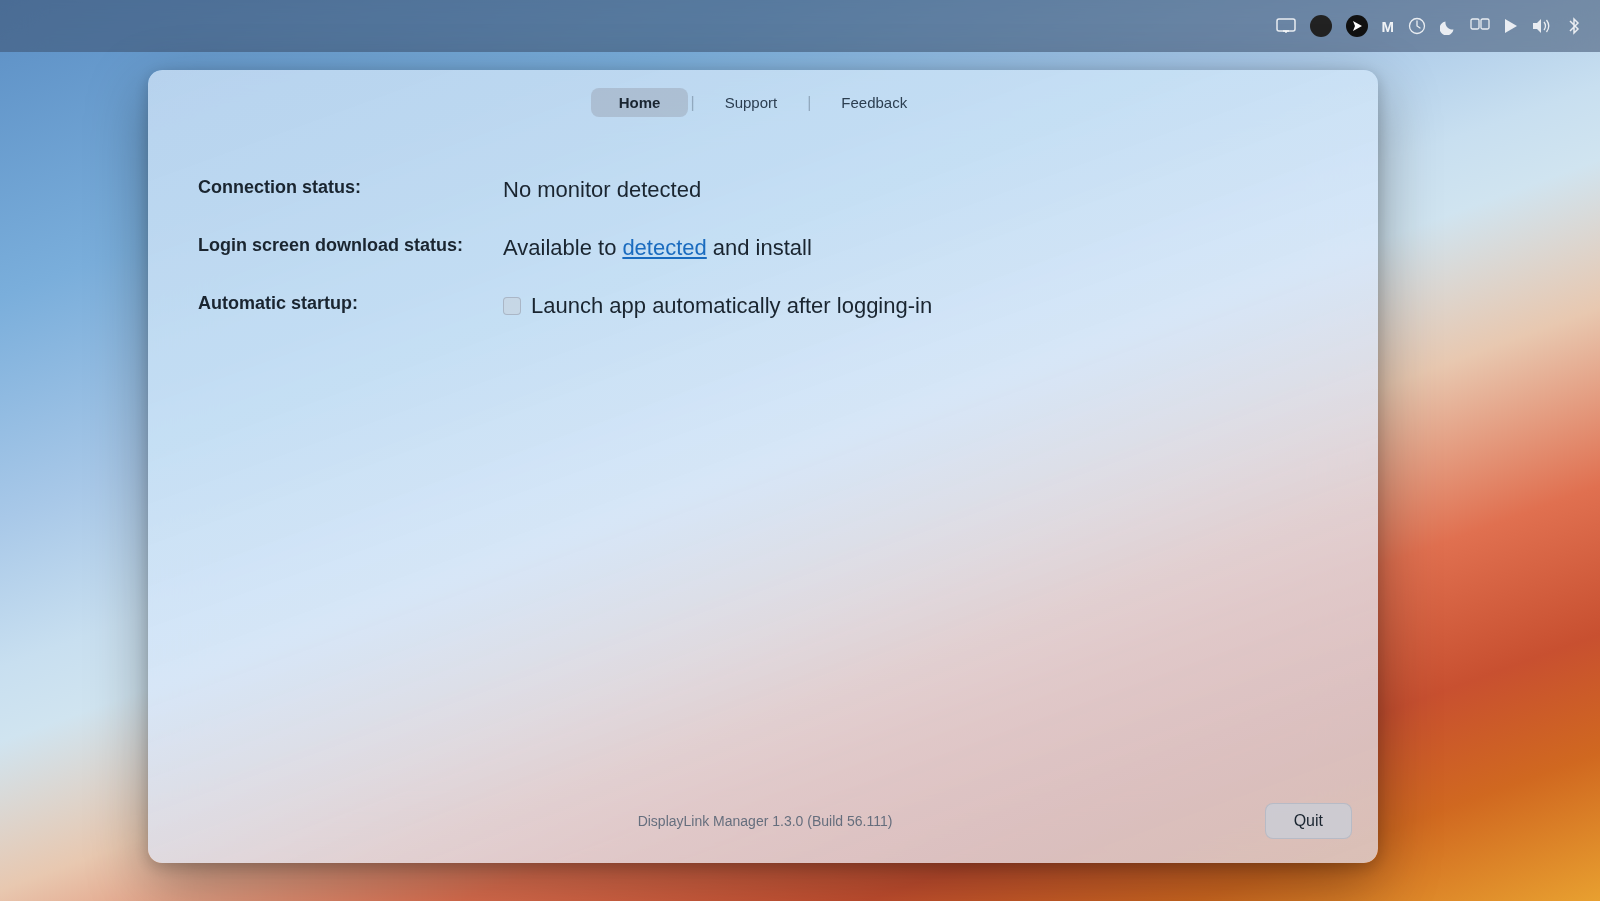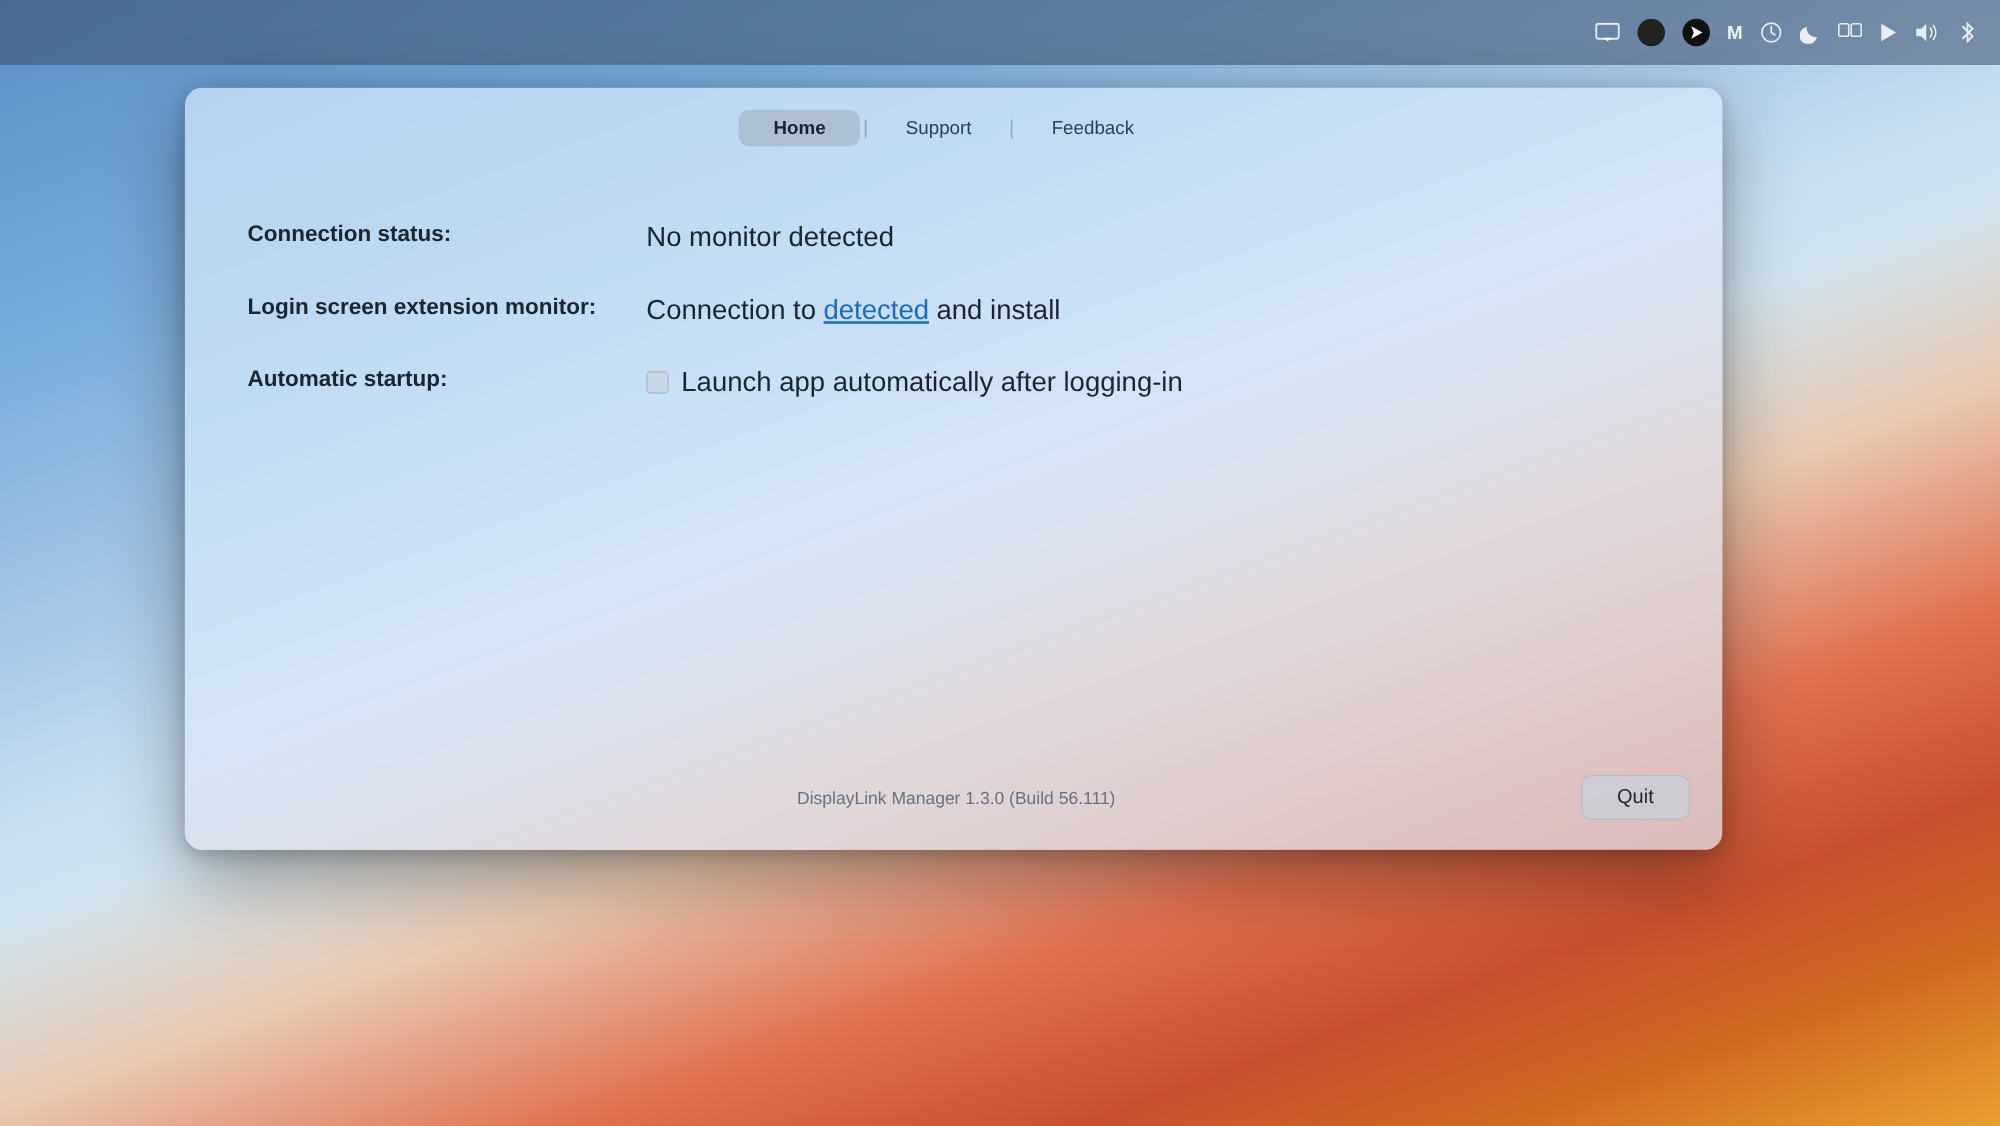--- a/index.html
+++ b/index.html
@@ -82,21 +82,21 @@
       font-size: 15px;
       font-weight: 700;
     }
 
     
     .popup-container {
       position: absolute;
       top: 70px;
       left: 148px;
       width: 1230px;
-      height: 610px;
+      height: 793px;
       border-radius: 14px;
       overflow: hidden;
       box-shadow: 0 20px 60px rgba(0,0,0,0.35), 0 4px 16px rgba(0,0,0,0.2);
     }
 
     .popup-bg {
       position: absolute;
       inset: 0;
       background: linear-gradient(160deg,
         rgba(190,215,240,0.92) 0%,
@@ -308,23 +308,23 @@
     </div>
 
     <div class="content-area">
       <div class="info-grid">
 
         <div class="info-label">Connection status:</div>
         <div class="info-value">
           <span>No monitor detected</span>
         </div>
 
-        <div class="info-label">Login screen extension monitor:</div>
+        <div class="info-label">Login screen download status:</div>
         <div class="info-value">
-          <span>Connection to </span>
+          <span>Available to </span>
             <a href="#">detected</a>
             <span> and install</span>
         </div>
 
         <div class="info-label">Automatic startup:</div>
         <div class="info-value">
           <div class="checkbox-wrapper">
             <div class="checkbox"></div>
             <span>Launch app automatically after logging-in</span>
           </div>

